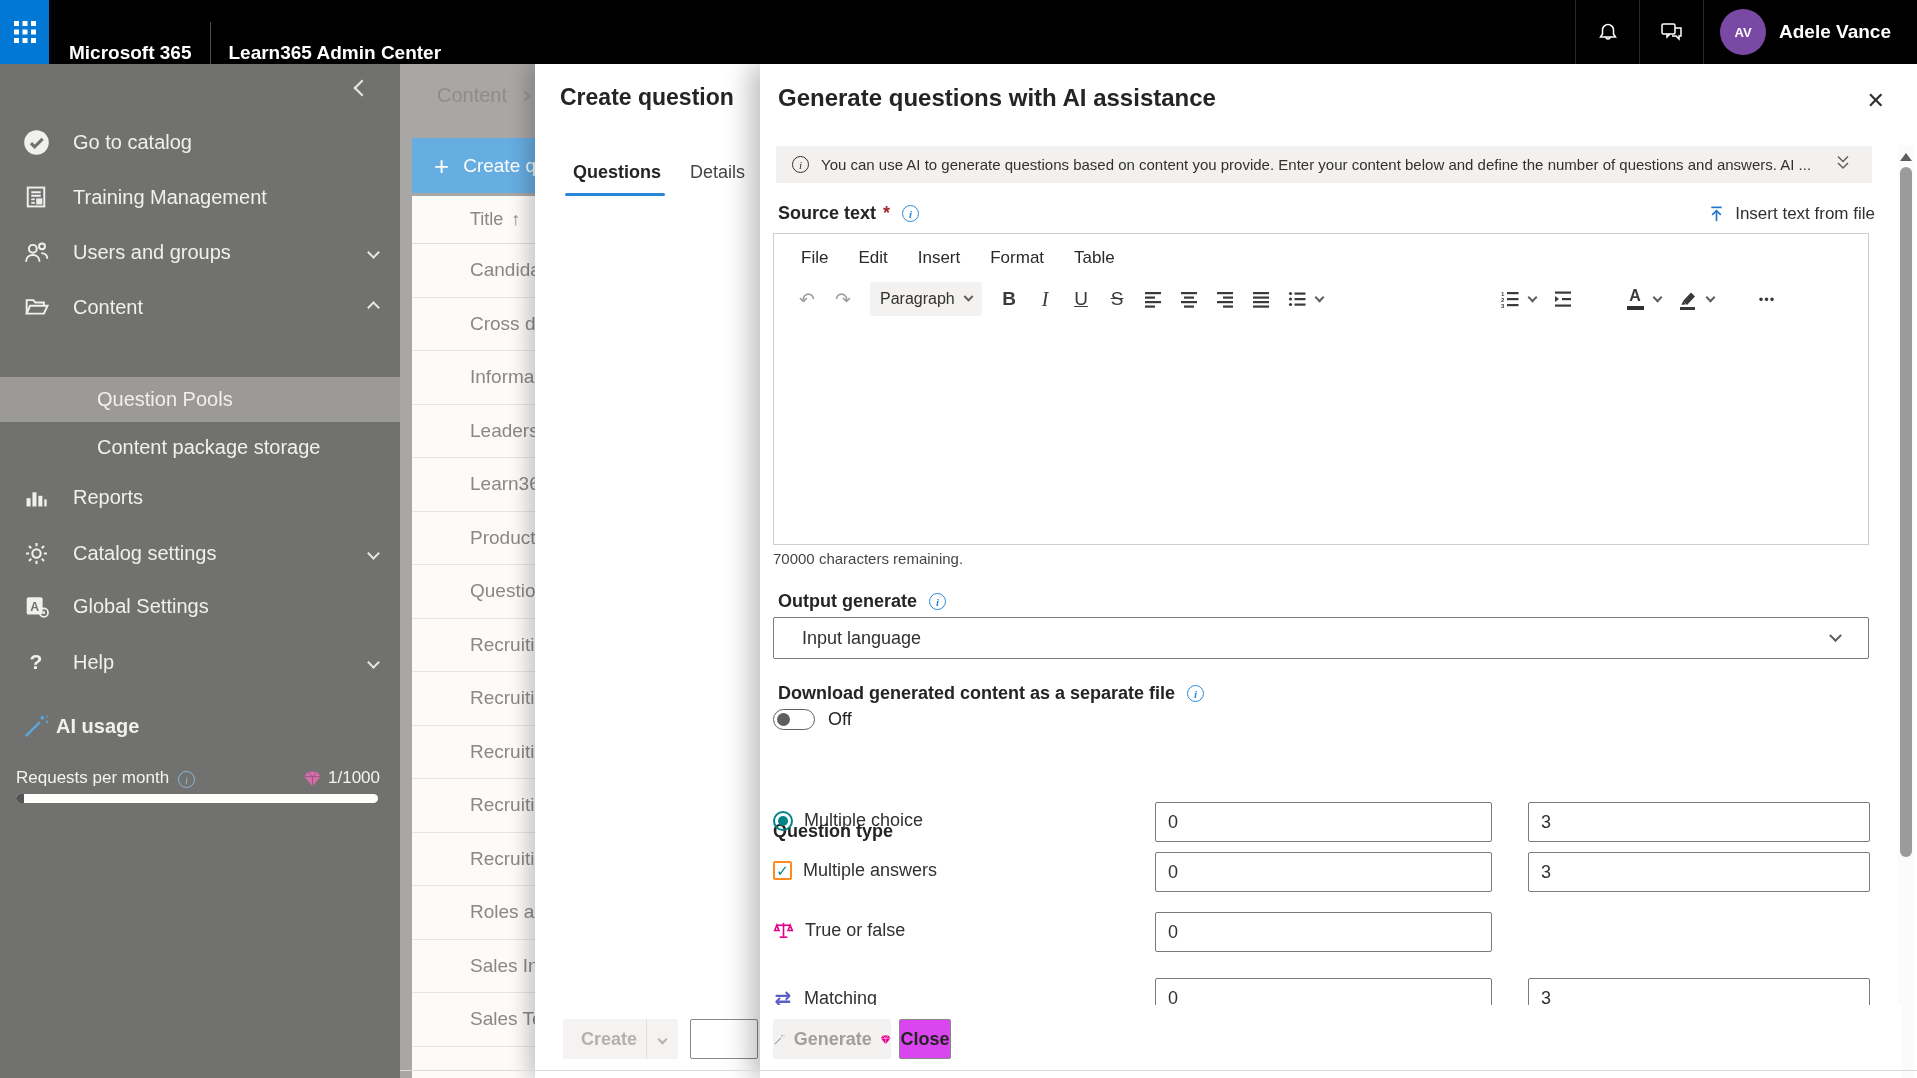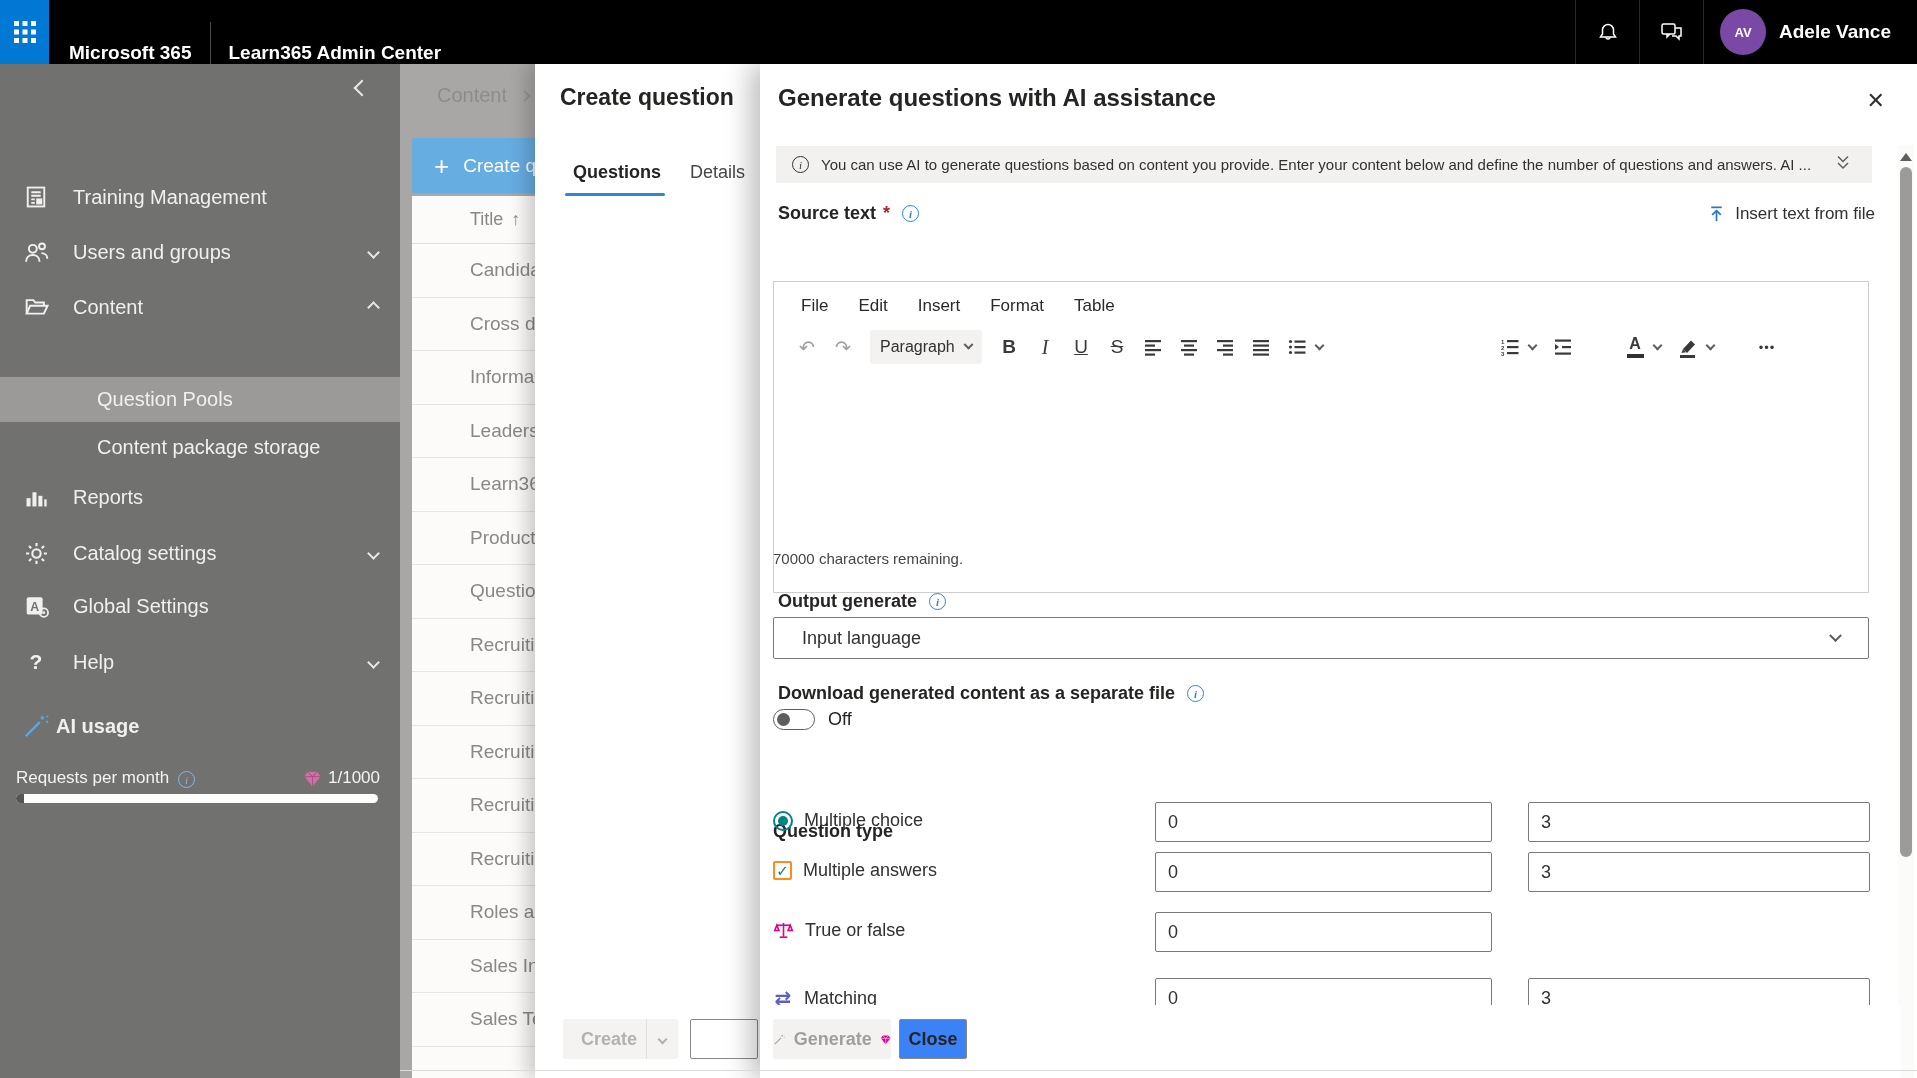--- a/index.html
+++ b/index.html
@@ -84,21 +84,21 @@
   .banner-expand { flex:none; cursor:pointer; }
   .insert-file { position:absolute; right:42px; top:140px; display:flex; align-items:center; gap:9px;
     font-size:17px; color:#323130; cursor:pointer; }
   .field-label { position:absolute; left:18px; display:flex; align-items:center; gap:6px;
     font-size:18px; font-weight:700; color:#252423; }
   .req-star { color:#a4262c; font-weight:700; margin-left:1px; }
   .blue-info { width:17px; height:17px; border:1.5px solid #2b88d8; border-radius:50%; color:#2b88d8; margin-left:6px;
     display:inline-flex; align-items:center; justify-content:center; font-size:11px; font-style:italic;
     font-family:"Liberation Serif",serif; flex:none; cursor:pointer; }
 
-  .editor { position:absolute; left:13px; top:169px; width:1096px; height:312px; border:1px solid #cfcecd; background:#fff;margin-top:48px; }
+  .editor { position:absolute; left:13px; top:169px; width:1096px; height:312px; border:1px solid #cfcecd; background:#fff; }
   .ed-menus { display:flex; gap:30px; padding:14px 0 0 27px; font-size:17px; color:#2a2a2a; }
   .ed-menus span { cursor:pointer; }
   .ed-toolbar { display:flex; align-items:center; padding-left:20px; margin-top:12px; height:38px; }
   .tbi { display:flex; align-items:center; justify-content:center; min-width:26px; height:30px; margin-right:10px;
     color:#3b3a39; font-size:19px; cursor:pointer; }
   .tbi.dis { color:#a19f9d; }
   .tbi.b { font-weight:800; } .tbi.i { font-style:italic; font-family:"Liberation Serif",serif; font-size:20px; }
   .tbi.u { text-decoration:underline; } .tbi.s { text-decoration:line-through; }
   .tb-chev { width:7px; height:7px; border-color:#605e5c; margin:-3px 14px 0 -4px; }
   .para-dd { width:112px; height:34px; background:#f3f2f1; border-radius:3px; display:flex; align-items:center;
@@ -126,21 +126,21 @@
   .inp-a { left:755px; width:342px; }
   .radio-mc { width:20px; height:20px; border:2px solid #038387; border-radius:50%; display:flex; align-items:center; justify-content:center; }
   .radio-mc .dot { width:10px; height:10px; border-radius:50%; background:#038387; }
   .chk-ma { width:19px; height:19px; border:2px solid #ff8c1a; border-radius:2px; color:#038387; font-size:15px; font-weight:700;
     display:flex; align-items:center; justify-content:center; }
   .match-ic { color:#5b5fc7; font-size:20px; font-weight:700; width:20px; text-align:center; }
 
   .modal-footer { position:absolute; left:0; right:16px; top:941px; height:73px; background:#fff; z-index:5; }
   .gen-btn { position:absolute; left:13px; top:14px; width:118px; height:40px; background:#f3f2f1; border:none; border-radius:2px;
     display:flex; align-items:center; justify-content:center; gap:8px; font-size:18px; font-weight:700; color:#a19f9d; cursor:default; }
-  .close-btn { position:absolute; left:139px; top:14px; width:68px; height:40px; background:#3b82f6; border:1px solid #8a8886;
+  .close-btn { position:absolute; left:139px; top:14px; width:52px; height:40px; background:#d946ef; border:1px solid #8a8886;
     border-radius:2px; font-size:18px; font-weight:700; color:#252423; display:flex; align-items:center; justify-content:center; cursor:pointer; }
 
   .scroll-track { position:absolute; right:3px; top:81px; bottom:0; width:16px; background:#fbfbfa; }
   .scroll-up { width:0; height:0; border-left:6px solid transparent; border-right:6px solid transparent;
     border-bottom:8px solid #605e5c; margin:8px auto 0 auto; cursor:pointer; }
   .scroll-thumb { position:absolute; left:2px; top:22px; width:12px; height:690px; background:#9d9b99; border-radius:6px; cursor:grab; }
 
   .bottom-line { position:absolute; left:400px; right:0; top:1070px; height:1px; background:#dcdad8; z-index:40; }
 </style>
 </head>
@@ -184,20 +184,29 @@
       <div class="user-name">Adele Vance</div>
     </div>
   </div>
 </div>
 
 <div class="sidebar">
   <div class="side-collapse">
     <span class="chev chev-left"></span>
   </div>
 
+  <div class="side-item" style="top:56px">
+    <span class="s-icon">
+      <svg width="27" height="27" viewBox="0 0 22 22">
+          <circle cx="11" cy="11" r="10" fill="#f1f0ef"></circle>
+      <path d="M6.5 11.5 l3 3 L16 8" fill="none" stroke="#717170" stroke-width="2.6"></path>
+        </svg>
+    </span>
+    <span class="s-label">Go to catalog</span>
+  </div>
 
   <div class="side-item" style="top:111px">
     <span class="s-icon">
       <svg width="26" height="26" viewBox="0 0 22 22" fill="none" stroke="#f1f0ef" stroke-width="1.6">
         <rect x="4" y="3" width="14" height="16"></rect>
           <path d="M7 7 h8 M7 10 h8 M7 13 h3 M7 16 h3"></path>
           <rect x="12" y="13" width="3.5" height="3.5" fill="#f1f0ef"></rect>
       </svg>
     </span>
     <span class="s-label">Training Management</span>

